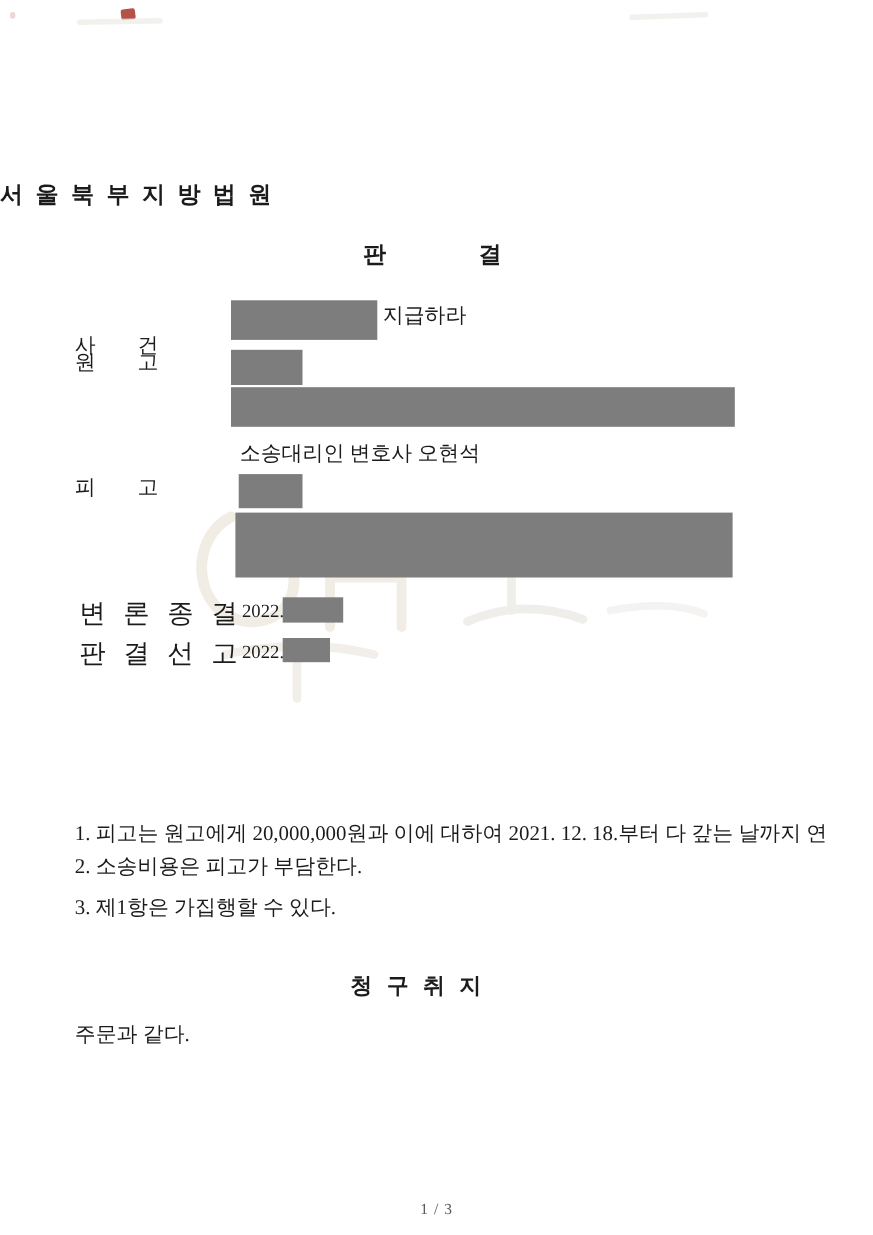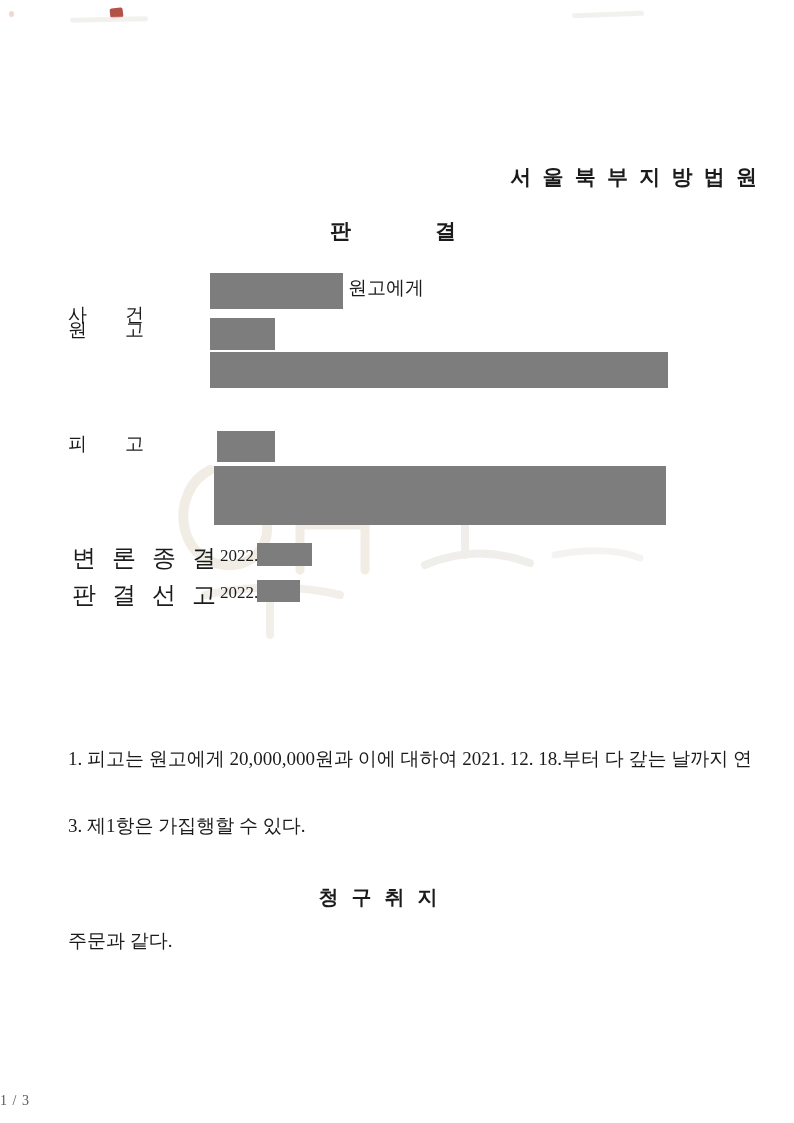--- a/index.html
+++ b/index.html
@@ -10,21 +10,21 @@
   
   .stamp{position:absolute;left:110px;top:8px;width:13px;height:10px;
          background:var(--stamp,#a83a2c);opacity:.88;border-radius:2px;transform:rotate(-7deg);}
   .speck{position:absolute;left:9px;top:11px;width:5px;height:6px;border-radius:50%;
          background:#e6b5ae;opacity:.55;}
   .streak{position:absolute;height:5px;background:#efedea;opacity:.8;border-radius:3px;}
   .streak.a{left:70px;top:17px;width:78px;transform:rotate(-1deg);}
   .streak.b{left:572px;top:12px;width:72px;transform:rotate(-2deg);}
   .watermark{position:absolute;left:150px;top:430px;opacity:.65;pointer-events:none;}
   
-  .court-name{position:absolute;left:0;top:165px;width:760px;text-align:right;
+  .court-name{position:absolute;left:0;top:165px;width:760px;text-align:left;
               font-size:21px;font-weight:bold;letter-spacing:3px;line-height:1.2;}
   .judgment-title{position:absolute;left:0;top:219px;width:760px;text-align:center;
                   font-size:21px;font-weight:bold;line-height:1.2;padding-left:13px;}
   .section-heading{position:absolute;left:0;width:760px;text-align:center;
                    font-size:20px;font-weight:bold;line-height:1.2;}
   #order-heading{top:655px;}
   #claim-heading{top:885px;letter-spacing:4px;font-family:Liberation Serif, serif;}
   
   .row-label{position:absolute;font-size:19px;line-height:1.2;white-space:nowrap;}
   #label-case{left:68px;top:276px;margin-top:28px;}
@@ -49,21 +49,21 @@
   #r-closing-date{left:257px;top:543px;width:55px;height:23px;}
   #r-sentencing-date{left:257px;top:580px;width:43px;height:22px;}
   
   .body-line{position:absolute;font-size:19px;line-height:1.25;white-space:nowrap;}
   #order-line-1a{left:68px;top:702px;width:662px;margin-top:45px;}
   #order-line-1b{left:95px;top:740px;}
   #order-line-2{left:68px;top:777px;}
   #order-line-3{left:68px;top:814px;}
   #claim-body{left:68px;top:929px;}
   
-  .page-number{position:absolute;left:0;top:1093px;width:794px;text-align:left;
+  .page-number{position:absolute;left:0;top:1093px;width:794px;text-align:center;
                font-size:14px;color:#575757;letter-spacing:1px;}
 </style>
 </head>
 <body>
 
 <div class="page">
 
   <div class="stamp"></div>
   <div class="speck"></div>
   <div class="streak a"></div>
@@ -75,38 +75,40 @@
     <path d="M265 70 C300 55, 340 55, 365 72 M315 75 L315 125 M275 135 C310 120, 345 120, 380 133" stroke="#e9e6df" stroke-width="8" stroke-linecap="round"></path>
     <path d="M55 165 C100 155, 150 155, 190 165 M120 160 L120 205" stroke="#ece8e0" stroke-width="8" stroke-linecap="round"></path>
     <path d="M400 45 C430 40, 455 50, 460 70 M405 125 C440 118, 470 120, 490 128" stroke="#efeeea" stroke-width="7" stroke-linecap="round"></path>
   </svg>
 
   <div class="court-name">서 울 북 부 지 방 법 원</div>
   <div class="judgment-title">판　　　　결</div>
 
   <div class="row-label" id="label-case">사　　건</div>
   <div class="redact" id="r-case-number"></div>
-  <div class="value-text" id="case-type">원고에게</div>
+  <div class="value-text" id="case-type">지급하라</div>
 
   <div class="row-label" id="label-plaintiff">원　　고</div>
   <div class="redact" id="r-plaintiff-name"></div>
   <div class="redact" id="r-plaintiff-address"></div>
+  <div class="value-text" id="counsel">소송대리인 변호사 오현석</div>
 
   <div class="row-label" id="label-defendant">피　　고</div>
   <div class="redact" id="r-defendant-name"></div>
   <div class="redact" id="r-defendant-address"></div>
 
   <div class="date-label" id="label-closing">변 론 종 결</div>
   <div class="year-text" id="closing-year">2022.</div>
   <div class="redact" id="r-closing-date"></div>
 
   <div class="date-label" id="label-sentencing">판 결 선 고</div>
   <div class="year-text" id="sentencing-year">2022.</div>
   <div class="redact" id="r-sentencing-date"></div>
 
   <div class="body-line" id="order-line-1a">1. 피고는 원고에게 20,000,000원과 이에 대하여 2021. 12. 18.부터 다 갚는 날까지 연</div>
+  <div class="body-line" id="order-line-2">2. 소송비용은 피고가 부담한다.</div>
   <div class="body-line" id="order-line-3">3. 제1항은 가집행할 수 있다.</div>
 
   <div class="section-heading" id="claim-heading">청 구 취 지</div>
   <div class="body-line" id="claim-body">주문과 같다.</div>
 
   <div class="page-number">1 / 3</div>
 </div>
 
 </body></html>

